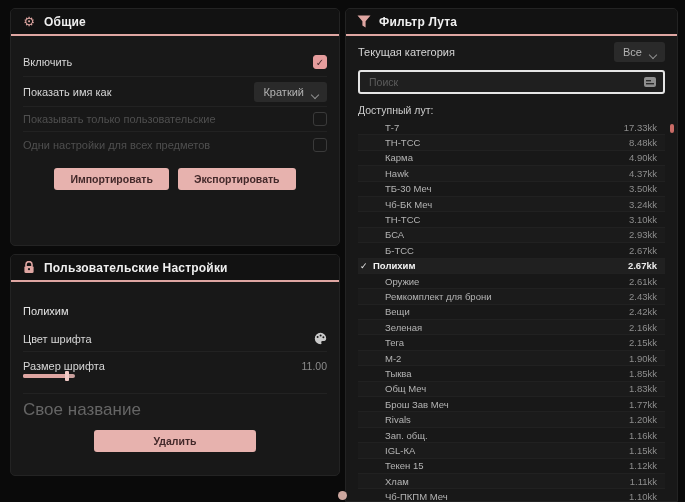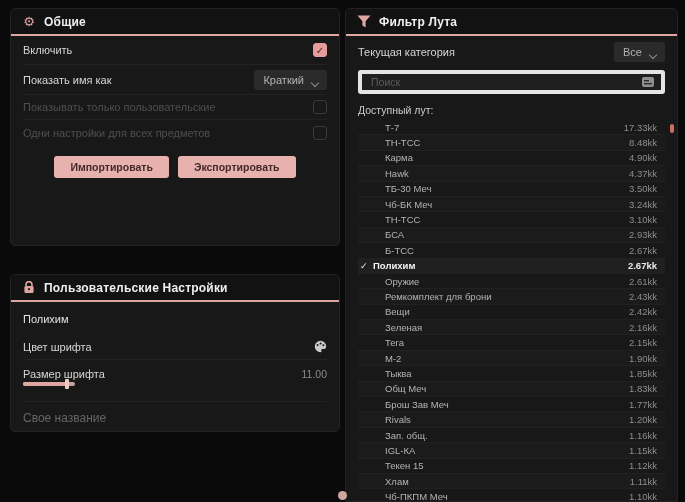--- a/index.html
+++ b/index.html
@@ -12,31 +12,31 @@
   body{
     background:var(--page);
     font-family:"Liberation Sans","DejaVu Sans",sans-serif;
     position:relative;color:var(--text);
   }
   .panel{
     position:absolute;background:var(--panel);
     border:1px solid #232323;border-radius:5px;overflow:hidden;
   }
   #panel-general{left:10px;top:8px;width:330px;height:238px;}
-  #panel-custom{left:10px;top:254px;width:330px;height:158px;margin-top:20px;}
+  #panel-custom{left:10px;top:254px;width:330px;height:222px;}
   #panel-loot{left:345px;top:8px;width:333px;height:494px;border-radius:5px 5px 0 0;}
   .panel-header{
     height:27px;background:var(--panel-header);
     border-bottom:2px solid var(--accent);
     display:flex;align-items:center;gap:8px;padding:0 11px;
   }
   .panel-title{font-size:12px;font-weight:bold;color:#efefef;letter-spacing:.2px;}
   .hicon{width:14px;height:14px;display:flex;align-items:center;justify-content:center;color:var(--accent);}
   .gear-glyph{font-size:13px;line-height:1;color:var(--accent);}
-  .rows{padding:0 12px;}
+  .rows{padding:12px 12px;}
   .row{
     display:flex;align-items:center;justify-content:space-between;
     border-bottom:1px solid #222222;
   }
   .row.no-sep{border-bottom:none;}
   .row-label{font-size:11px;color:#d6d6d6;}
   .row-label.dim{color:var(--dim);text-align:center;}
   .checkbox{
     width:14px;height:14px;border-radius:3px;display:flex;
     align-items:center;justify-content:center;font-size:10px;
@@ -59,29 +59,29 @@
   .btn-row{display:flex;justify-content:center;gap:9px;margin-top:11px;}
   
   .cs-item-name{font-size:11px;color:#e3e3e3;padding:11px 0 9px 0;}
   .slider-wrap{padding:2px 0 7px 0;}
   .slider-track{position:relative;width:52px;height:4px;border-radius:2px;background:#caa09d;}
   .slider-fill{position:absolute;left:0;top:0;height:4px;width:44px;background:var(--accent);border-radius:2px;}
   .slider-handle{position:absolute;left:42px;top:-3px;width:4px;height:10px;background:#f2cac6;border-radius:1px;}
   .value-text{font-size:10.5px;color:#8b8b8b;}
   .text-input{
     width:100%;background:transparent;border:none;outline:none;
-    color:#cfcfcf;font-size:12px;font-family:inherit;padding:8px 0;
+    color:#cfcfcf;font-size:17px;font-family:inherit;padding:8px 0;
   }
   .text-input::placeholder{color:#656565;}
   
   .loot-body{padding:0 12px;position:relative;height:465px;}
   .loot-row-cat{display:flex;align-items:center;justify-content:space-between;height:31px;}
   .search-wrap{
     display:flex;align-items:center;background:#1f1f1f;
-    border:4px solid #e5e5e5;border-radius:3px;height:24px;
+    border:2px solid #e5e5e5;border-radius:3px;height:24px;
     padding:0 6px 0 9px;margin:3px 0 5px 0;
   }
   .search-input{
     flex:1;background:transparent;border:none;outline:none;
     color:#bdbdbd;font-size:10.5px;font-family:inherit;
   }
   .search-input::placeholder{color:#5c5c5c;}
   .loot-label{font-size:10.5px;color:#cdcdcd;padding:5px 0 4px 0;}
   .loot-list{position:relative;}
   .loot-item{

